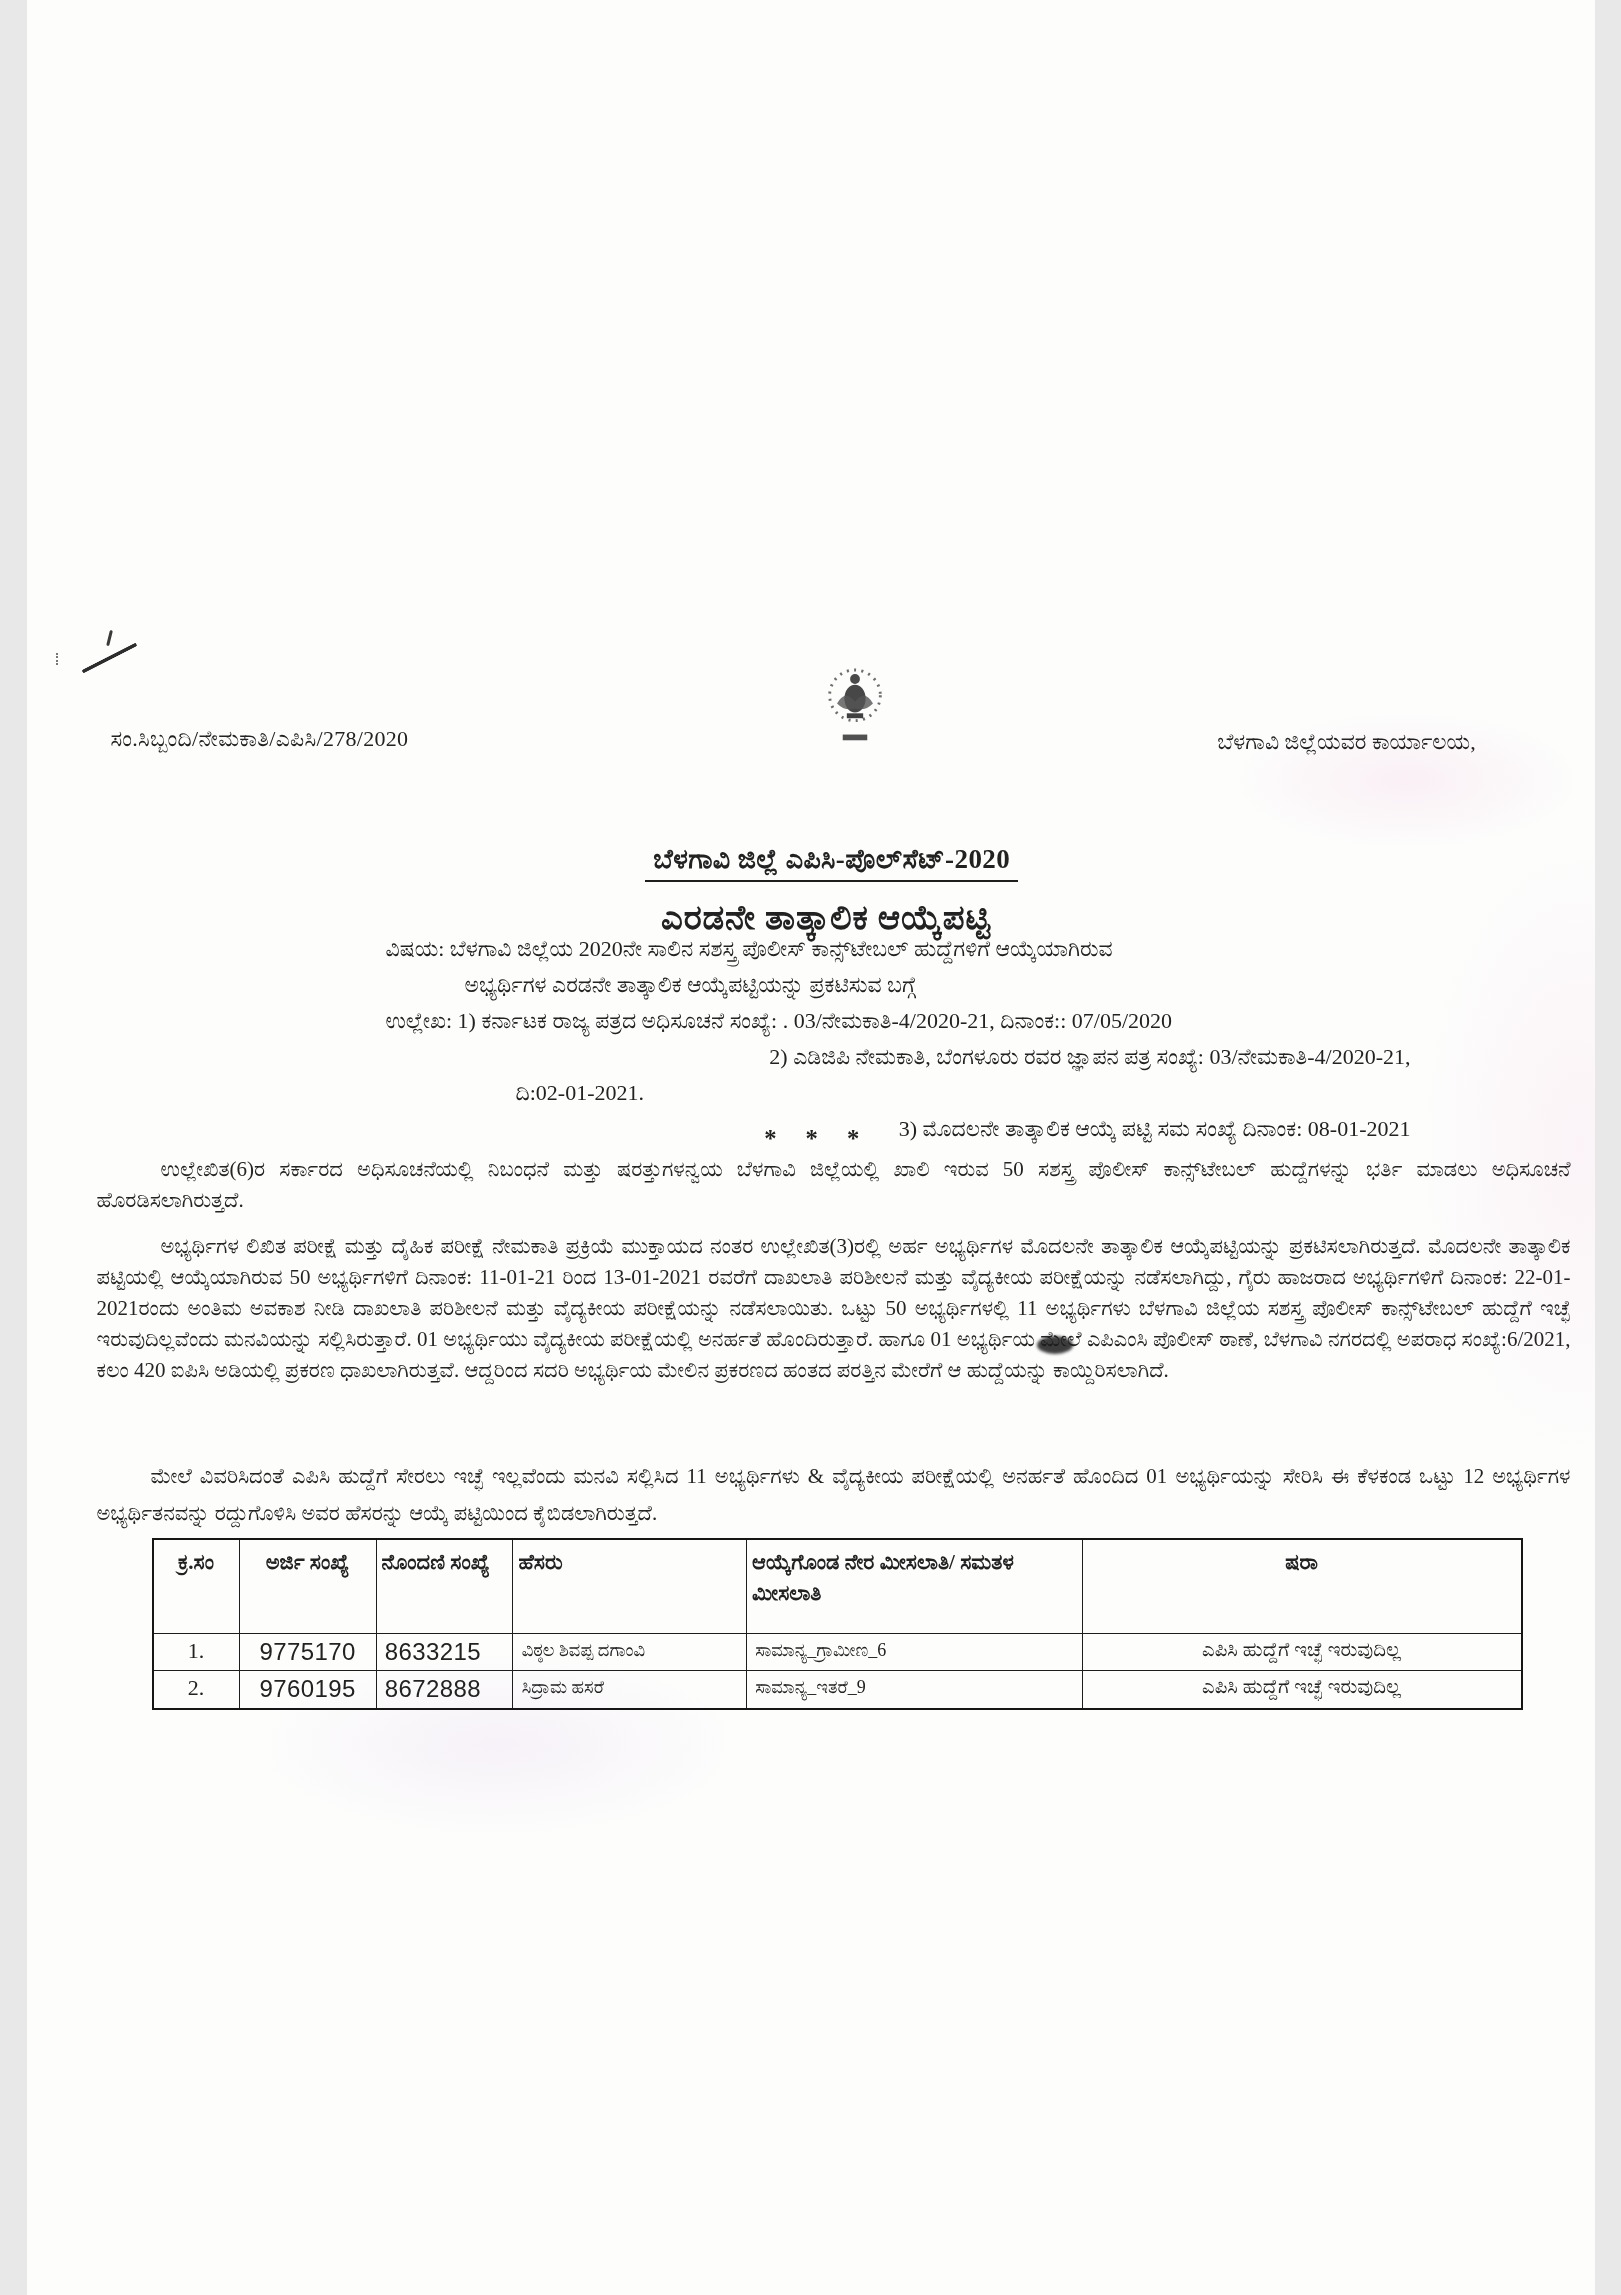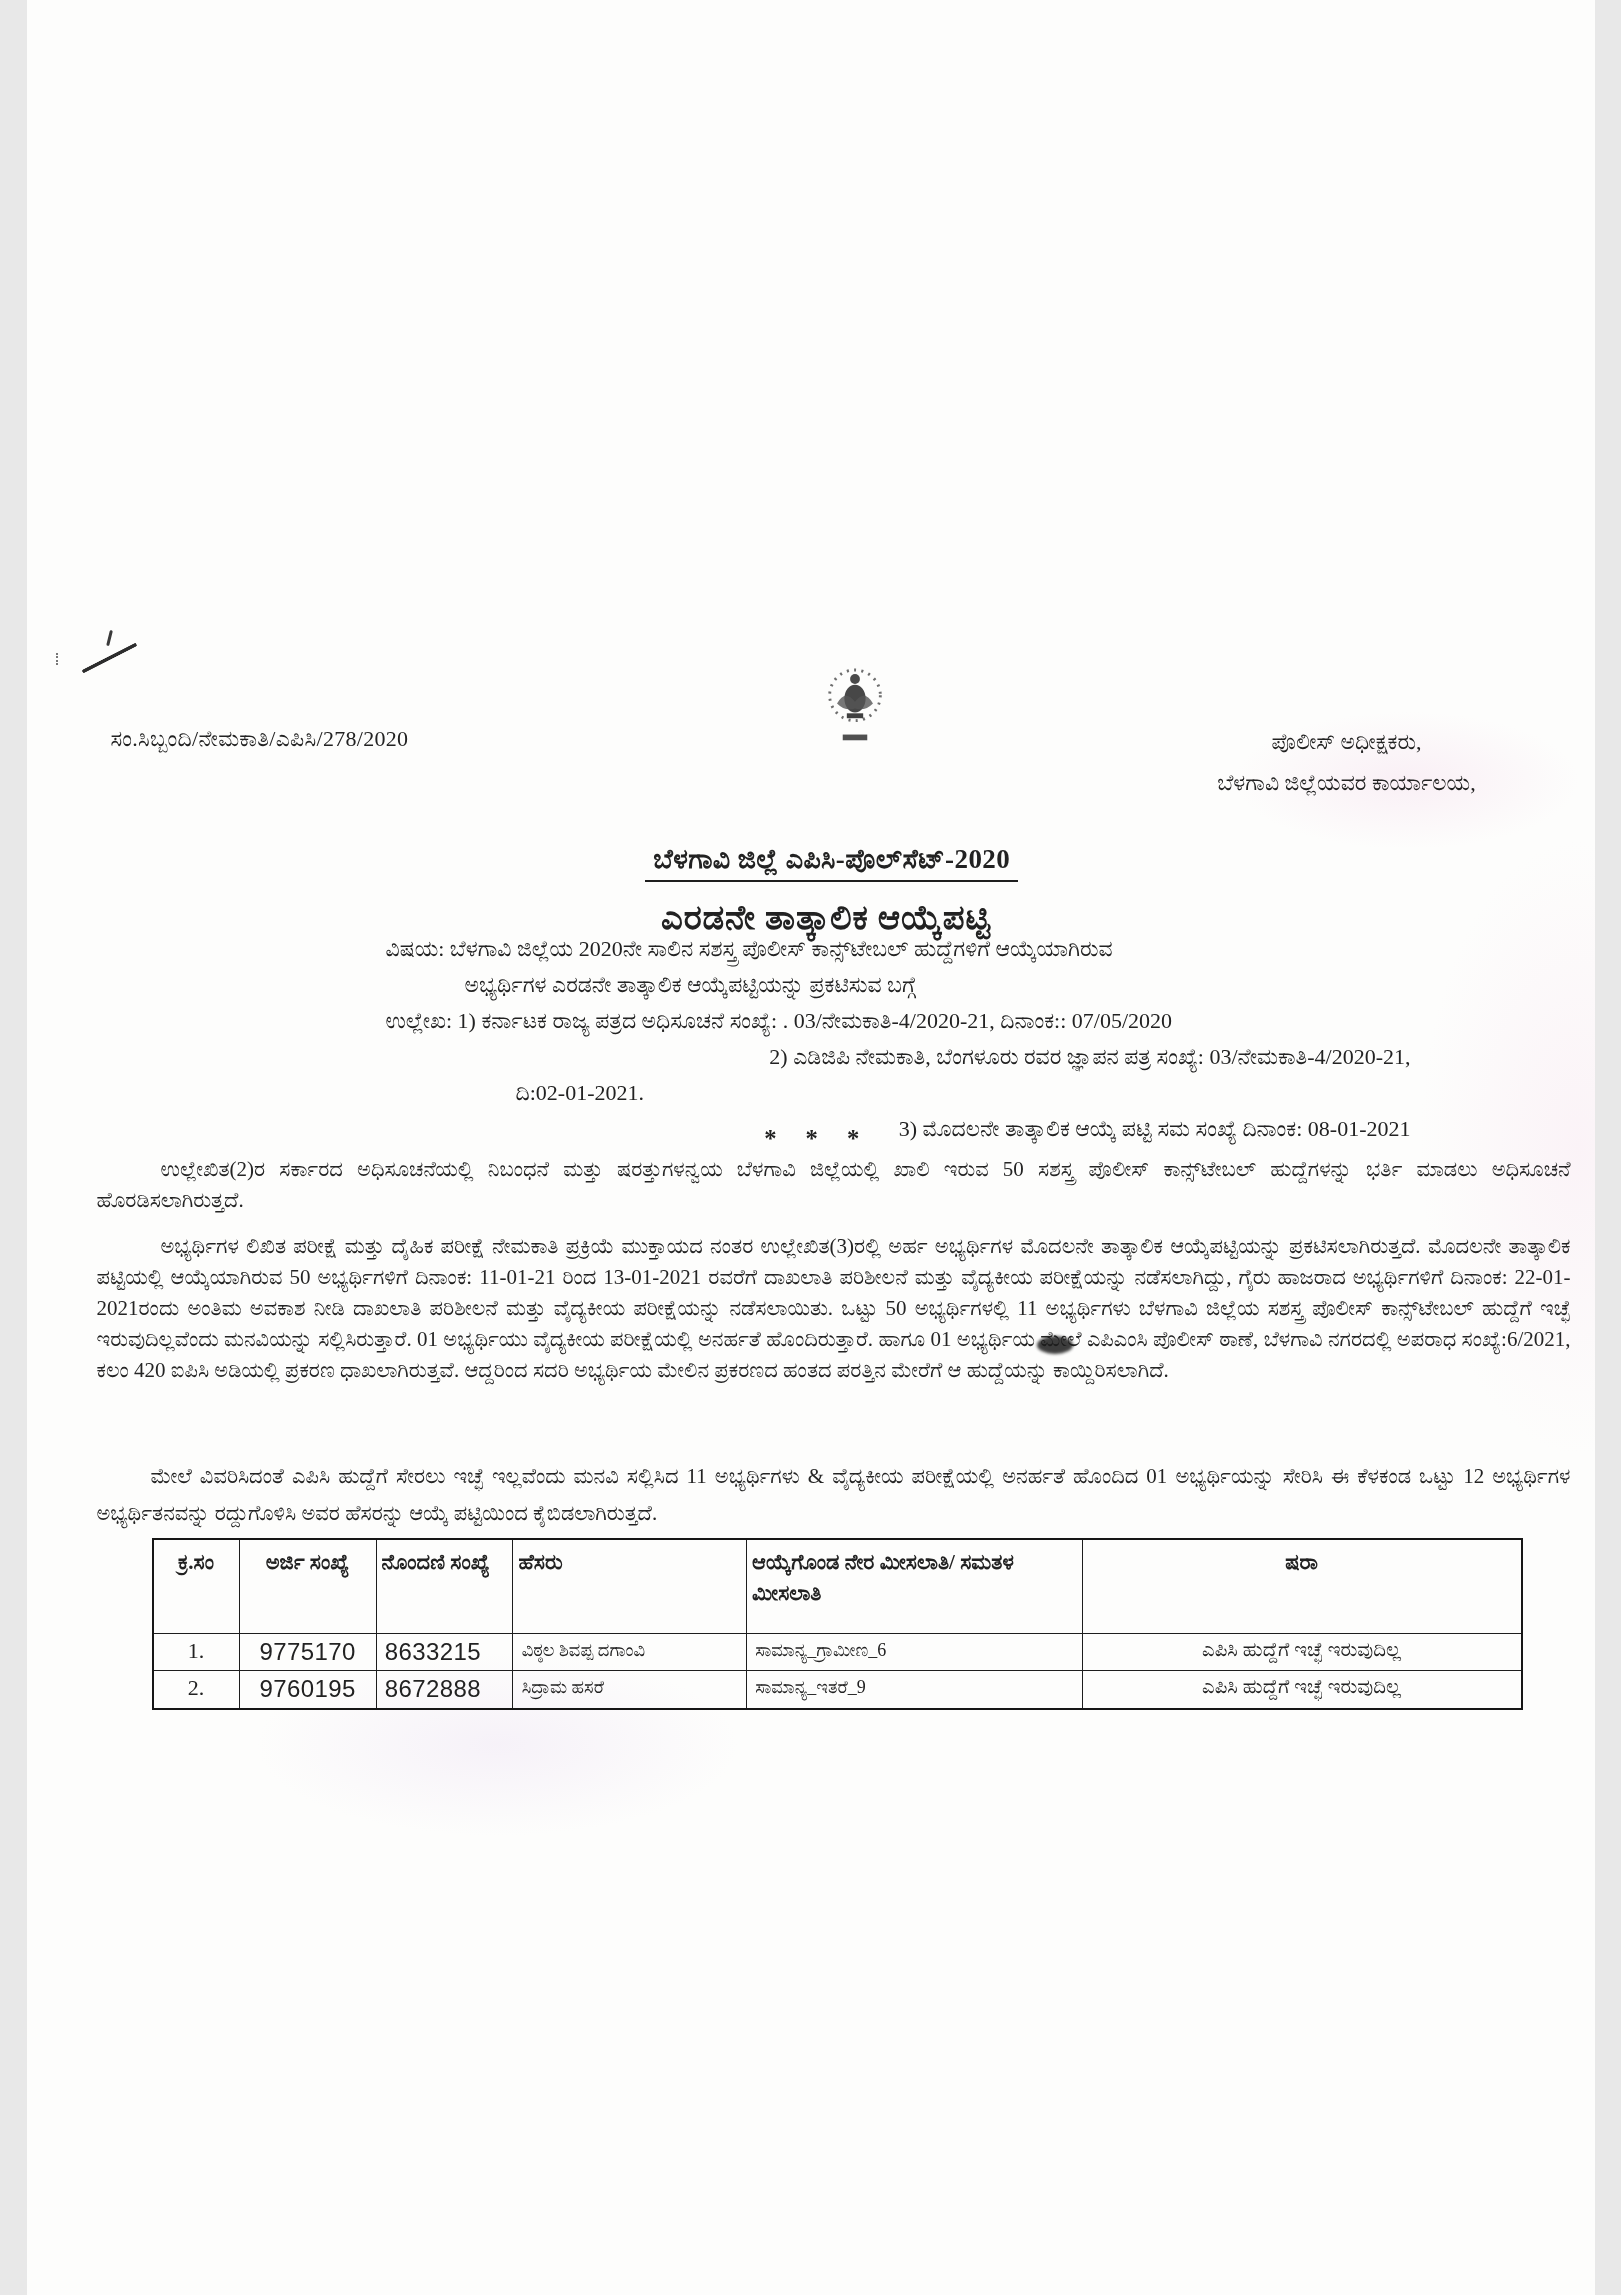--- a/index.html
+++ b/index.html
@@ -79,41 +79,40 @@
       <circle cx="40" cy="42" r="31" fill="none" stroke="#6e6e6e" stroke-width="3.5" stroke-dasharray="2.5 6.5"></circle>
       <circle cx="40" cy="22" r="6" fill="#4a4a4a"></circle>
       <ellipse cx="40" cy="46" rx="13" ry="17" fill="#474747"></ellipse>
       <path d="M18 52 Q28 34 40 50 Q52 34 62 52 Q52 62 40 58 Q28 62 18 52 Z" fill="#555" opacity="0.8"></path>
       <rect x="30" y="64" width="20" height="6" fill="#3f3f3f"></rect>
       <rect x="25" y="90" width="30" height="7" fill="#505050"></rect>
     </svg>
   </div>
 
   <div class="office-block">
-    <div>ಪೊಲೀಸ್ ಅಧೀಕ್ಷಕರು,</div>
     <div>ಬೆಳಗಾವಿ ಜಿಲ್ಲೆಯವರ ಕಾರ್ಯಾಲಯ,</div>
   </div>
 
   <div class="doc-title">
     <span class="u">ಬೆಳಗಾವಿ ಜಿಲ್ಲೆ ಎಪಿಸಿ-ಪೊಲ್‌ಸೆಟ್-2020</span>
   </div>
   <div class="doc-subtitle">ಎರಡನೇ ತಾತ್ಕಾಲಿಕ ಆಯ್ಕೆಪಟ್ಟಿ</div>
 
   <div class="subject-block">
     <div><span class="lbl">ವಿಷಯ:</span> <span>ಬೆಳಗಾವಿ ಜಿಲ್ಲೆಯ 2020ನೇ ಸಾಲಿನ ಸಶಸ್ತ್ರ ಪೊಲೀಸ್ ಕಾನ್ಸ್‌ಟೇಬಲ್ ಹುದ್ದೆಗಳಿಗೆ ಆಯ್ಕೆಯಾಗಿರುವ</span></div>
     <div class="cont">ಅಭ್ಯರ್ಥಿಗಳ ಎರಡನೇ ತಾತ್ಕಾಲಿಕ ಆಯ್ಕೆಪಟ್ಟಿಯನ್ನು ಪ್ರಕಟಿಸುವ ಬಗ್ಗೆ</div>
     <div><span class="lbl">ಉಲ್ಲೇಖ:</span> <span>1) ಕರ್ನಾಟಕ ರಾಜ್ಯ ಪತ್ರದ ಅಧಿಸೂಚನೆ ಸಂಖ್ಯೆ: . 03/ನೇಮಕಾತಿ-4/2020-21, ದಿನಾಂಕ:: 07/05/2020</span></div>
     <div class="ref-item">2) ಎಡಿಜಿಪಿ ನೇಮಕಾತಿ, ಬೆಂಗಳೂರು ರವರ ಜ್ಞಾಪನ ಪತ್ರ ಸಂಖ್ಯೆ: 03/ನೇಮಕಾತಿ-4/2020-21,</div>
     <div class="ref-sub">ದಿ:02-01-2021.</div>
     <div class="ref-item">3) ಮೊದಲನೇ ತಾತ್ಕಾಲಿಕ ಆಯ್ಕೆ ಪಟ್ಟಿ ಸಮ ಸಂಖ್ಯೆ ದಿನಾಂಕ: 08-01-2021</div>
   </div>
 
   <div class="stars">* * *</div>
 
-  <div class="para p1">ಉಲ್ಲೇಖಿತ(2)ರ ಸರ್ಕಾರದ ಅಧಿಸೂಚನೆಯಲ್ಲಿ ನಿಬಂಧನೆ ಮತ್ತು ಷರತ್ತುಗಳನ್ವಯ ಬೆಳಗಾವಿ ಜಿಲ್ಲೆಯಲ್ಲಿ ಖಾಲಿ ಇರುವ 50 ಸಶಸ್ತ್ರ ಪೊಲೀಸ್ ಕಾನ್ಸ್‌ಟೇಬಲ್ ಹುದ್ದೆಗಳನ್ನು ಭರ್ತಿ ಮಾಡಲು ಅಧಿಸೂಚನೆ ಹೊರಡಿಸಲಾಗಿರುತ್ತದೆ.</div>
+  <div class="para p1">ಉಲ್ಲೇಖಿತ(6)ರ ಸರ್ಕಾರದ ಅಧಿಸೂಚನೆಯಲ್ಲಿ ನಿಬಂಧನೆ ಮತ್ತು ಷರತ್ತುಗಳನ್ವಯ ಬೆಳಗಾವಿ ಜಿಲ್ಲೆಯಲ್ಲಿ ಖಾಲಿ ಇರುವ 50 ಸಶಸ್ತ್ರ ಪೊಲೀಸ್ ಕಾನ್ಸ್‌ಟೇಬಲ್ ಹುದ್ದೆಗಳನ್ನು ಭರ್ತಿ ಮಾಡಲು ಅಧಿಸೂಚನೆ ಹೊರಡಿಸಲಾಗಿರುತ್ತದೆ.</div>
   <div class="para p2">ಅಭ್ಯರ್ಥಿಗಳ ಲಿಖಿತ ಪರೀಕ್ಷೆ ಮತ್ತು ದೈಹಿಕ ಪರೀಕ್ಷೆ ನೇಮಕಾತಿ ಪ್ರಕ್ರಿಯೆ ಮುಕ್ತಾಯದ ನಂತರ ಉಲ್ಲೇಖಿತ(3)ರಲ್ಲಿ ಅರ್ಹ ಅಭ್ಯರ್ಥಿಗಳ ಮೊದಲನೇ ತಾತ್ಕಾಲಿಕ ಆಯ್ಕೆಪಟ್ಟಿಯನ್ನು ಪ್ರಕಟಿಸಲಾಗಿರುತ್ತದೆ. ಮೊದಲನೇ ತಾತ್ಕಾಲಿಕ ಪಟ್ಟಿಯಲ್ಲಿ ಆಯ್ಕೆಯಾಗಿರುವ 50 ಅಭ್ಯರ್ಥಿಗಳಿಗೆ ದಿನಾಂಕ: 11-01-21 ರಿಂದ 13-01-2021 ರವರೆಗೆ ದಾಖಲಾತಿ ಪರಿಶೀಲನೆ ಮತ್ತು ವೈದ್ಯಕೀಯ ಪರೀಕ್ಷೆಯನ್ನು ನಡೆಸಲಾಗಿದ್ದು, ಗೈರು ಹಾಜರಾದ ಅಭ್ಯರ್ಥಿಗಳಿಗೆ ದಿನಾಂಕ: 22-01-2021ರಂದು ಅಂತಿಮ ಅವಕಾಶ ನೀಡಿ ದಾಖಲಾತಿ ಪರಿಶೀಲನೆ ಮತ್ತು ವೈದ್ಯಕೀಯ ಪರೀಕ್ಷೆಯನ್ನು ನಡೆಸಲಾಯಿತು. ಒಟ್ಟು 50 ಅಭ್ಯರ್ಥಿಗಳಲ್ಲಿ 11 ಅಭ್ಯರ್ಥಿಗಳು ಬೆಳಗಾವಿ ಜಿಲ್ಲೆಯ ಸಶಸ್ತ್ರ ಪೊಲೀಸ್ ಕಾನ್ಸ್‌ಟೇಬಲ್ ಹುದ್ದೆಗೆ ಇಚ್ಛೆ ಇರುವುದಿಲ್ಲವೆಂದು ಮನವಿಯನ್ನು ಸಲ್ಲಿಸಿರುತ್ತಾರೆ. 01 ಅಭ್ಯರ್ಥಿಯು ವೈದ್ಯಕೀಯ ಪರೀಕ್ಷೆಯಲ್ಲಿ ಅನರ್ಹತೆ ಹೊಂದಿರುತ್ತಾರೆ. ಹಾಗೂ 01 ಅಭ್ಯರ್ಥಿಯ ಮೇಲೆ ಎಪಿಎಂಸಿ ಪೊಲೀಸ್ ಠಾಣೆ, ಬೆಳಗಾವಿ ನಗರದಲ್ಲಿ ಅಪರಾಧ ಸಂಖ್ಯೆ:6/2021, ಕಲಂ 420 ಐಪಿಸಿ ಅಡಿಯಲ್ಲಿ ಪ್ರಕರಣ ಧಾಖಲಾಗಿರುತ್ತವೆ. ಆದ್ದರಿಂದ ಸದರಿ ಅಭ್ಯರ್ಥಿಯ ಮೇಲಿನ ಪ್ರಕರಣದ ಹಂತದ ಪರತ್ತಿನ ಮೇರೆಗೆ ಆ ಹುದ್ದೆಯನ್ನು ಕಾಯ್ದಿರಿಸಲಾಗಿದೆ.</div>
   <div class="para p3">ಮೇಲೆ ವಿವರಿಸಿದಂತೆ ಎಪಿಸಿ ಹುದ್ದೆಗೆ ಸೇರಲು ಇಚ್ಛೆ ಇಲ್ಲವೆಂದು ಮನವಿ ಸಲ್ಲಿಸಿದ 11 ಅಭ್ಯರ್ಥಿಗಳು &amp; ವೈದ್ಯಕೀಯ ಪರೀಕ್ಷೆಯಲ್ಲಿ ಅನರ್ಹತೆ ಹೊಂದಿದ 01 ಅಭ್ಯರ್ಥಿಯನ್ನು ಸೇರಿಸಿ ಈ ಕೆಳಕಂಡ ಒಟ್ಟು 12 ಅಭ್ಯರ್ಥಿಗಳ ಅಭ್ಯರ್ಥಿತನವನ್ನು ರದ್ದುಗೊಳಿಸಿ ಅವರ ಹೆಸರನ್ನು ಆಯ್ಕೆ ಪಟ್ಟಿಯಿಂದ ಕೈಬಿಡಲಾಗಿರುತ್ತದೆ.</div>
 
   <div class="ink-smudge"></div>
 
   <table class="sel">
     <thead>
       <tr>
         <th class="c-sl">ಕ್ರ.ಸಂ</th>
         <th class="c-app">ಅರ್ಜಿ ಸಂಖ್ಯೆ</th>

